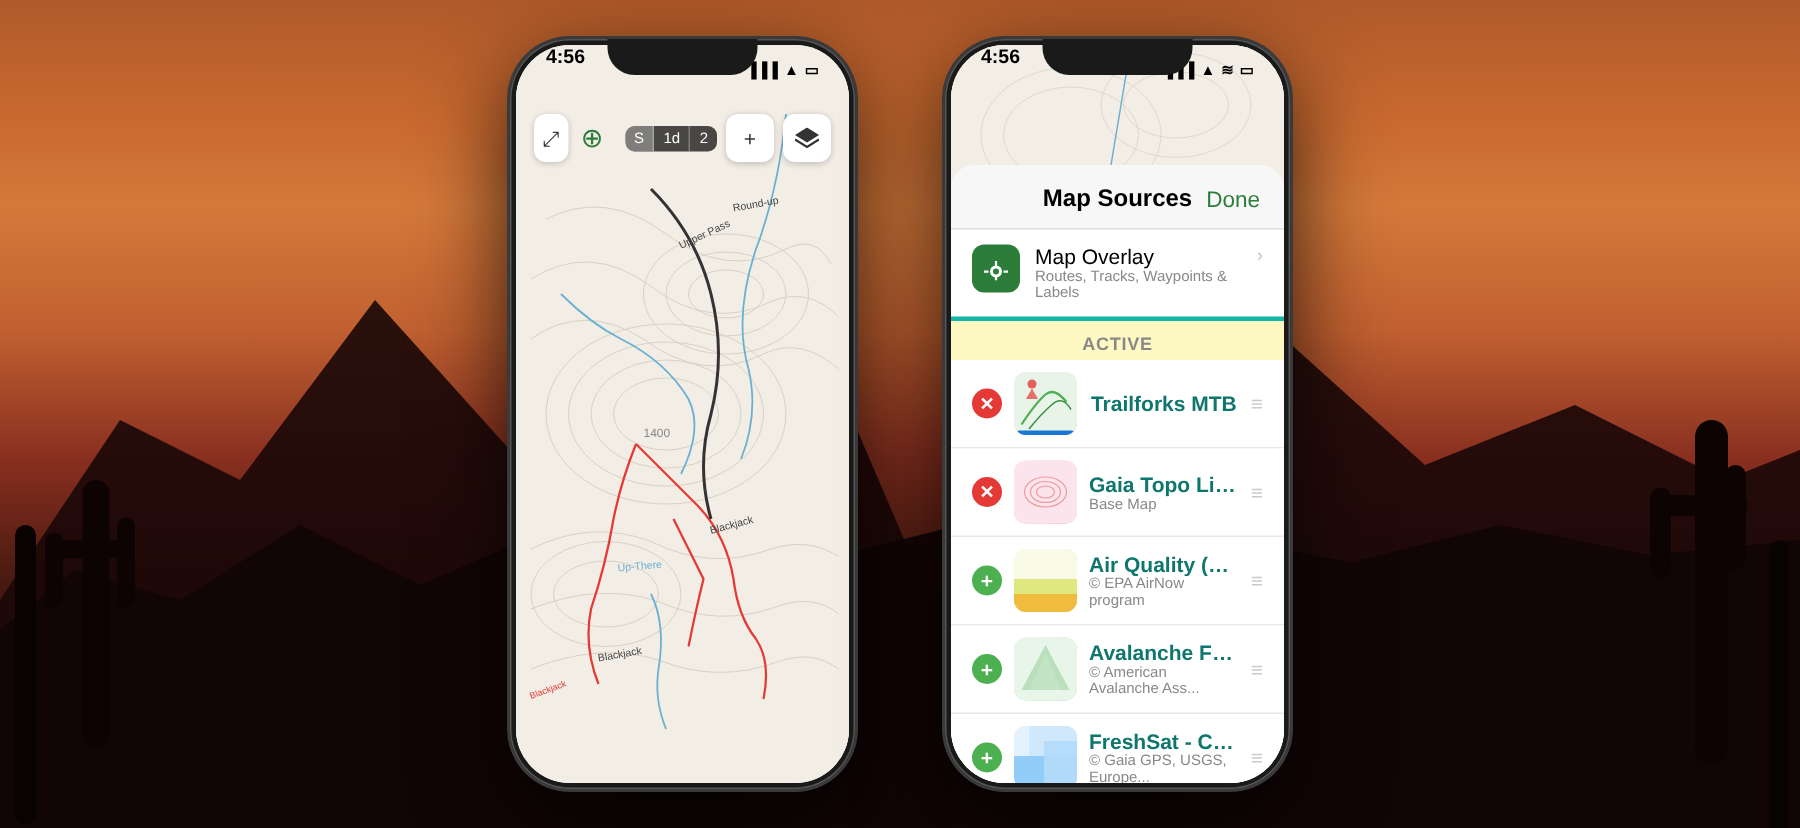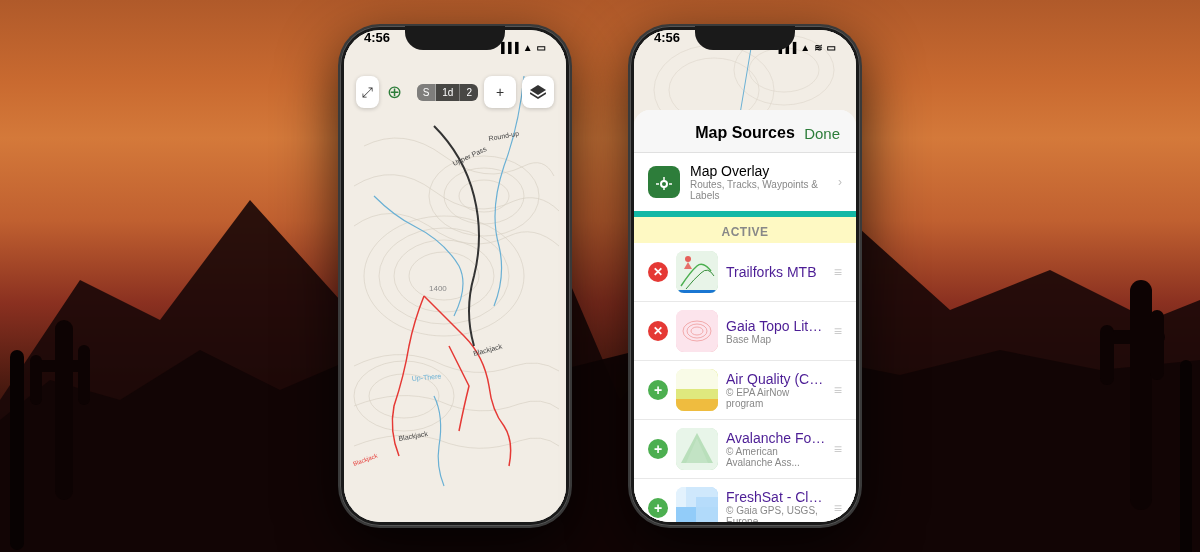--- a/index.html
+++ b/index.html
@@ -197,24 +197,23 @@
       position: absolute;
       right: 16px;
       font-size: 15px;
       font-weight: 500;
       color: #2d7d3a;
     }
 
     
     .overlay-row {
       display: flex;
-      align-items: center;
       padding: 10px 14px;
       background: white;
-      border-bottom: 6px solid #14b8a6;
+      border-bottom: 3px solid #14b8a6;
       gap: 10px;
     }
 
     .overlay-icon {
       width: 32px;
       height: 32px;
       background: #2d7d3a;
       border-radius: 8px;
       display: flex;
       align-items: center;
@@ -271,25 +270,26 @@
       position: relative;
     }
 
     .source-info {
       flex: 1;
       min-width: 0;
     }
 
     .source-info h4 {
       font-size: 14px;
-      font-weight: 400;
-      color: #4c1d95;
+      font-weight: 700;
+      color: #0f766e;
       white-space: nowrap;
       overflow: hidden;
       text-overflow: ellipsis;
+      text-align: center;
     }
 
     .source-info p {
       font-size: 10px;
       color: #888;
     }
 
     .source-handle {
       color: #ccc;
       font-size: 14px;

